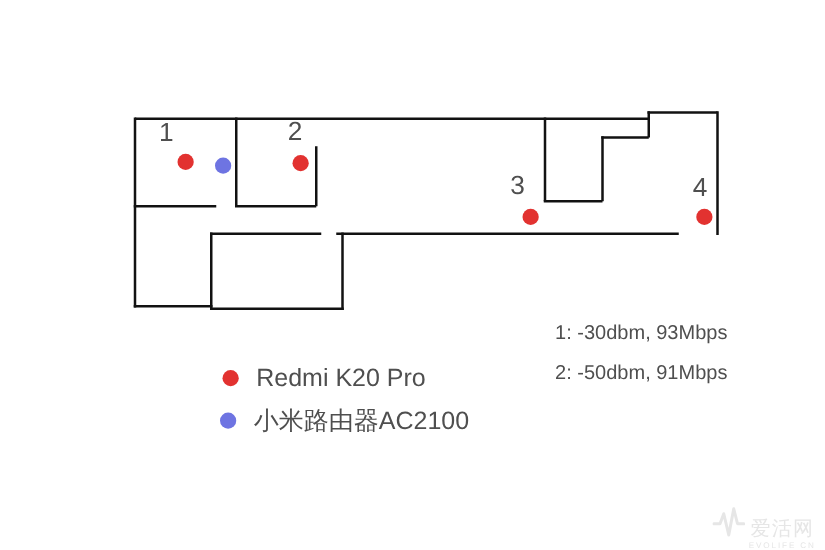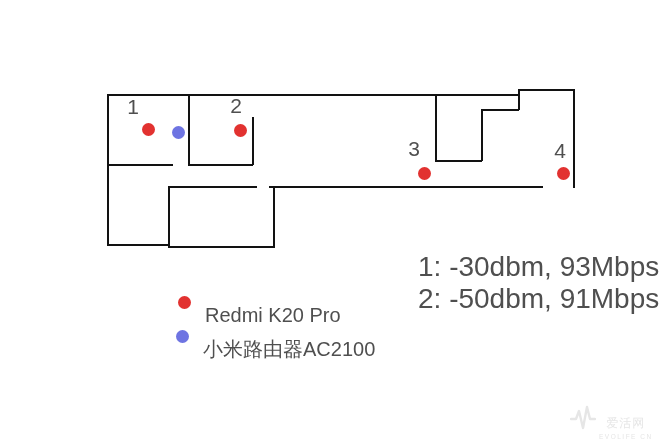--- a/index.html
+++ b/index.html
@@ -17,34 +17,34 @@
     position:absolute;width:22px;text-align:center;
     font-size:21px;line-height:24px;color:var(--label,#4d4d4d);
   }
   .dim-label{
     position:absolute;left:270px;top:60px;width:140px;text-align:center;
     font-size:22px;line-height:26px;color:var(--label,#4d4d4d);letter-spacing:.5px;
   }
   .legend-row{position:absolute;height:22px;}
   .legend-row .dot{position:absolute;left:0;top:4px;}
   .legend-row .legend-text{
-    position:absolute;left:27px;top:12px;white-space:nowrap;
+    position:absolute;left:27px;top:0;white-space:nowrap;
     font-size:20px;line-height:22px;color:var(--label,#4d4d4d);
   }
   #readings{position:absolute;left:418px;top:251px;width:190px;}
   #readings .reading-line{
-    width:100%;white-space:nowrap;
-    font-size:28px;line-height:32px;color:var(--label,#4d4d4d);
+    width:100%;text-align:center;white-space:nowrap;
+    font-size:16px;line-height:32px;color:var(--label,#4d4d4d);
   }
   #watermark{
     position:absolute;left:570px;top:398px;width:88px;height:40px;
     display:flex;align-items:center;gap:3px;color:var(--watermark,#e6e6e6);
   }
   #watermark .wm-col{display:flex;flex-direction:column;align-items:center;}
-  #watermark .wm-brand{font-size:12px;line-height:19px;font-weight:normal;letter-spacing:1px;white-space:nowrap;margin-top:19px;}
+  #watermark .wm-brand{font-size:16px;line-height:19px;font-weight:normal;letter-spacing:1px;white-space:nowrap;margin-top:19px;}
   #watermark .wm-caption{font-size:6.5px;line-height:8px;letter-spacing:1.5px;white-space:nowrap;}
 </style>
 </head>
 <body>
 
 <div id="canvas">
 
 
   <div>
     <div class="wall h" style="left:108px;top:94px;width:411px;"></div>

